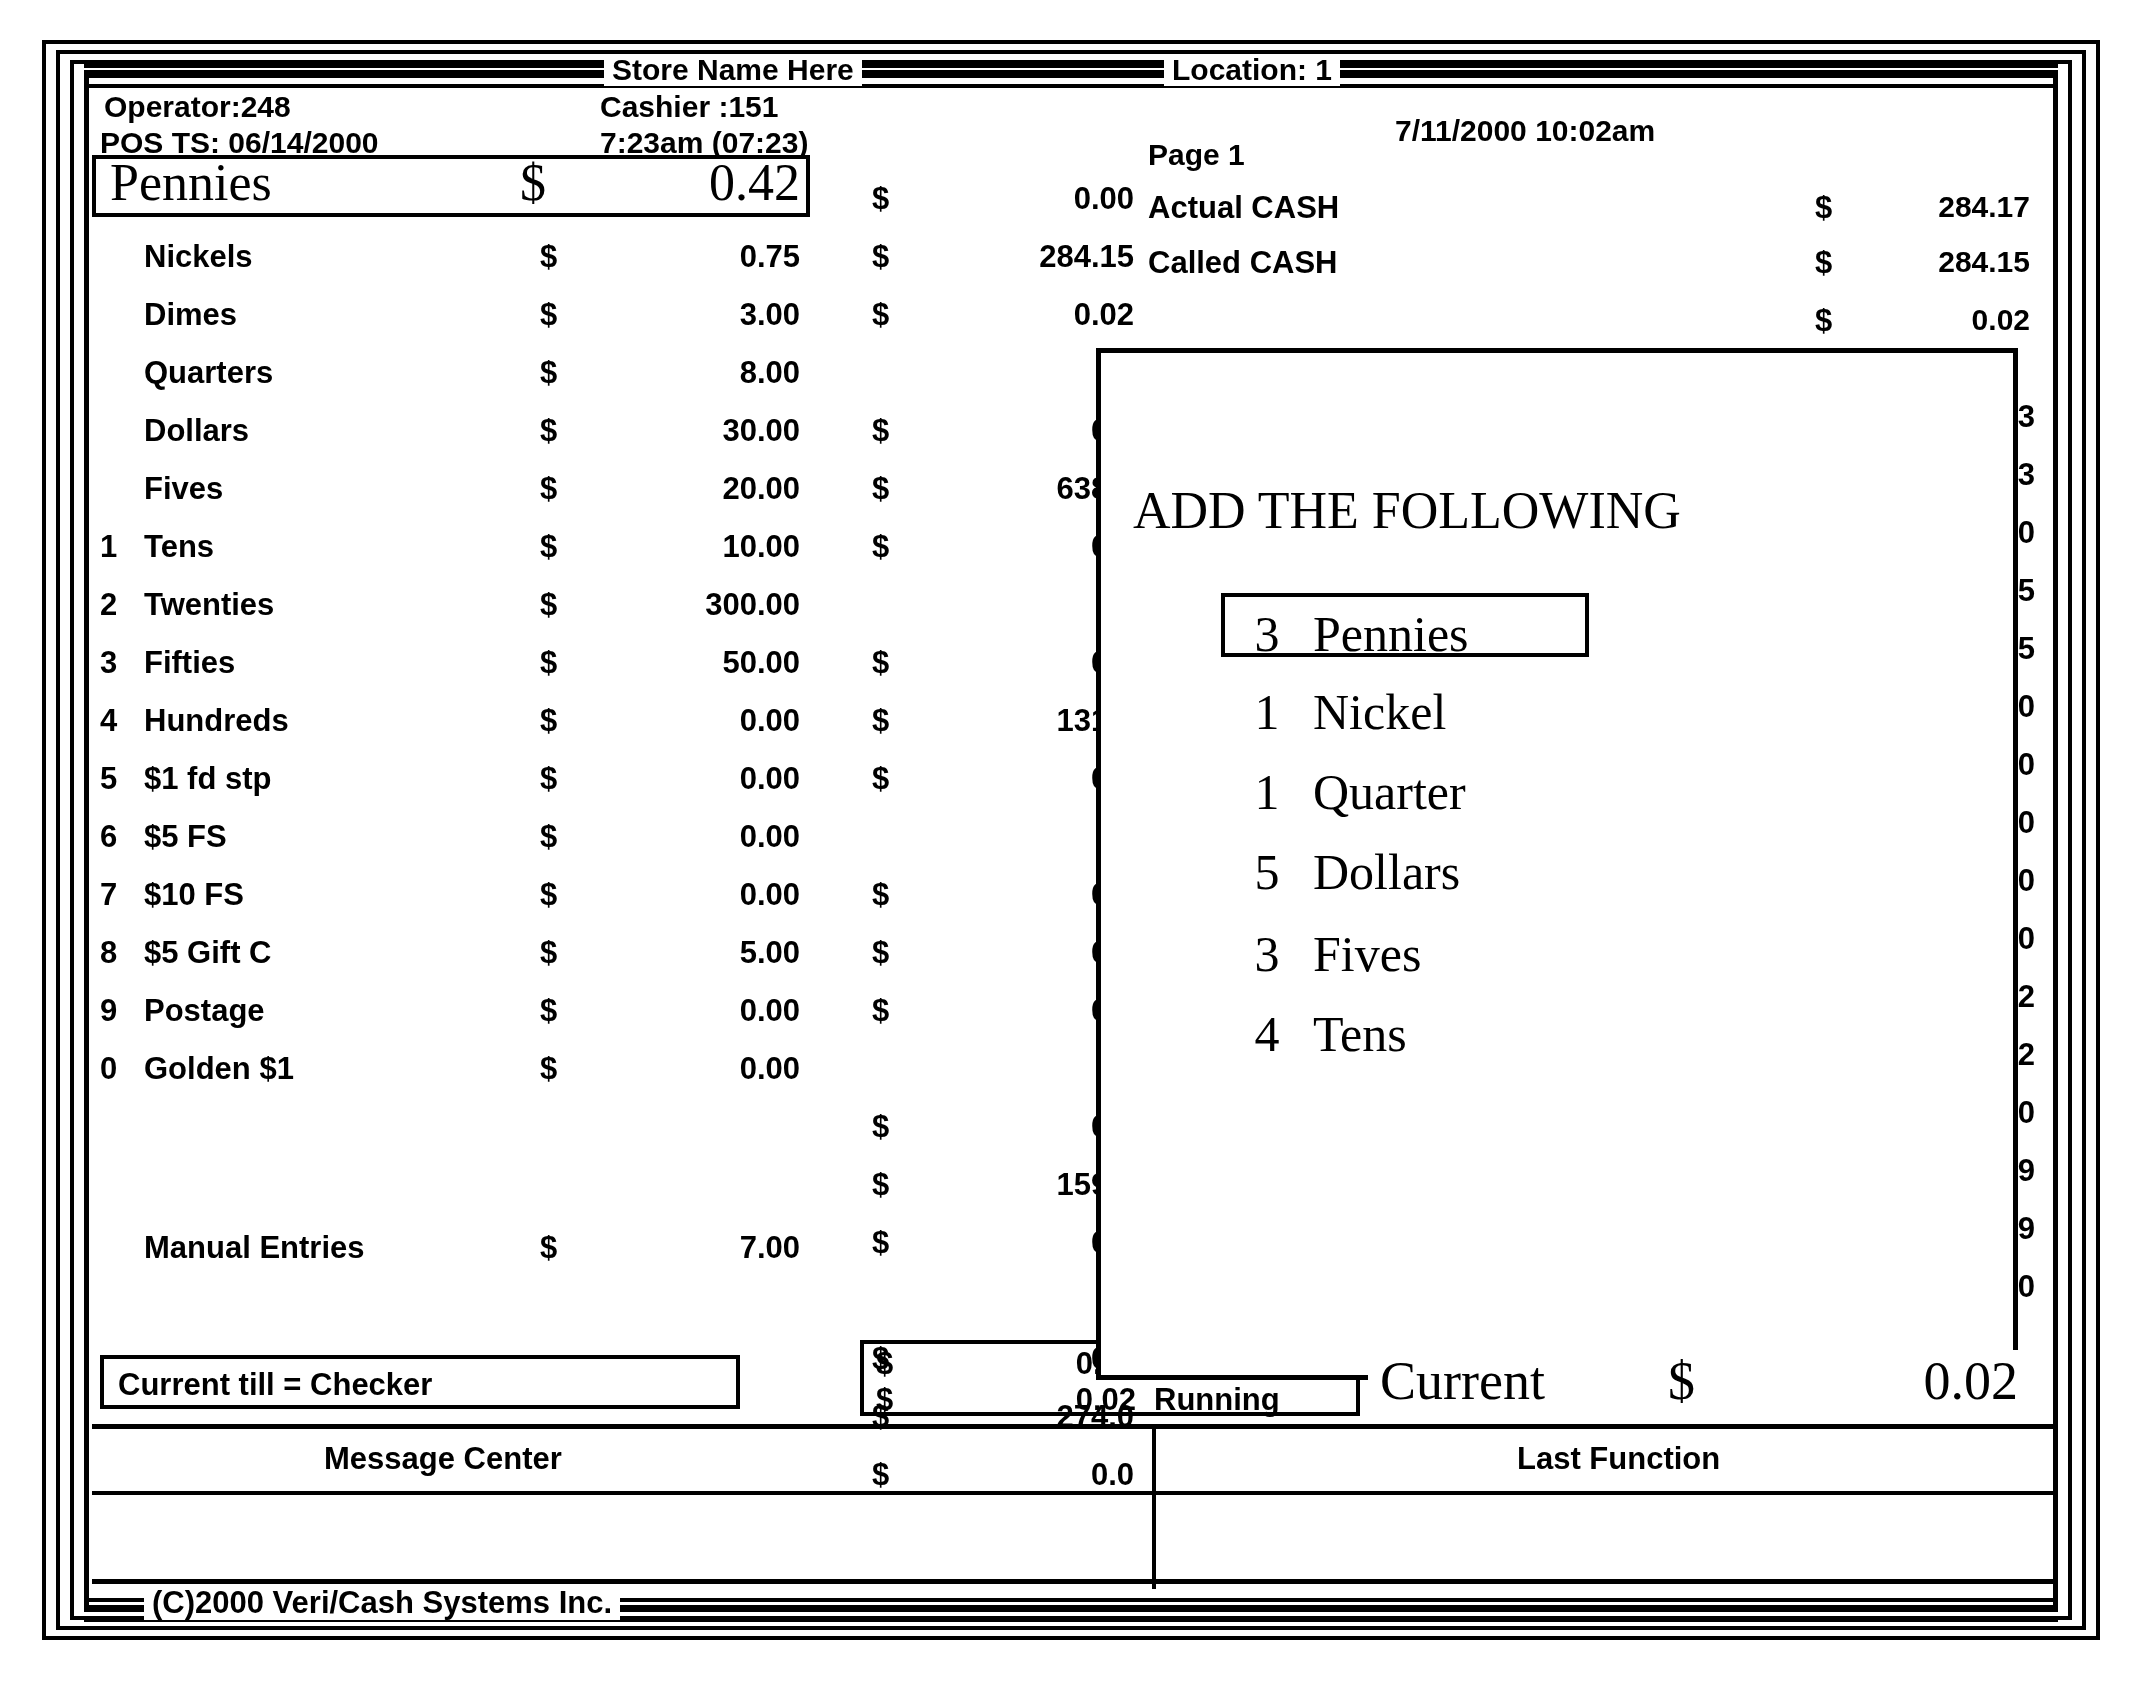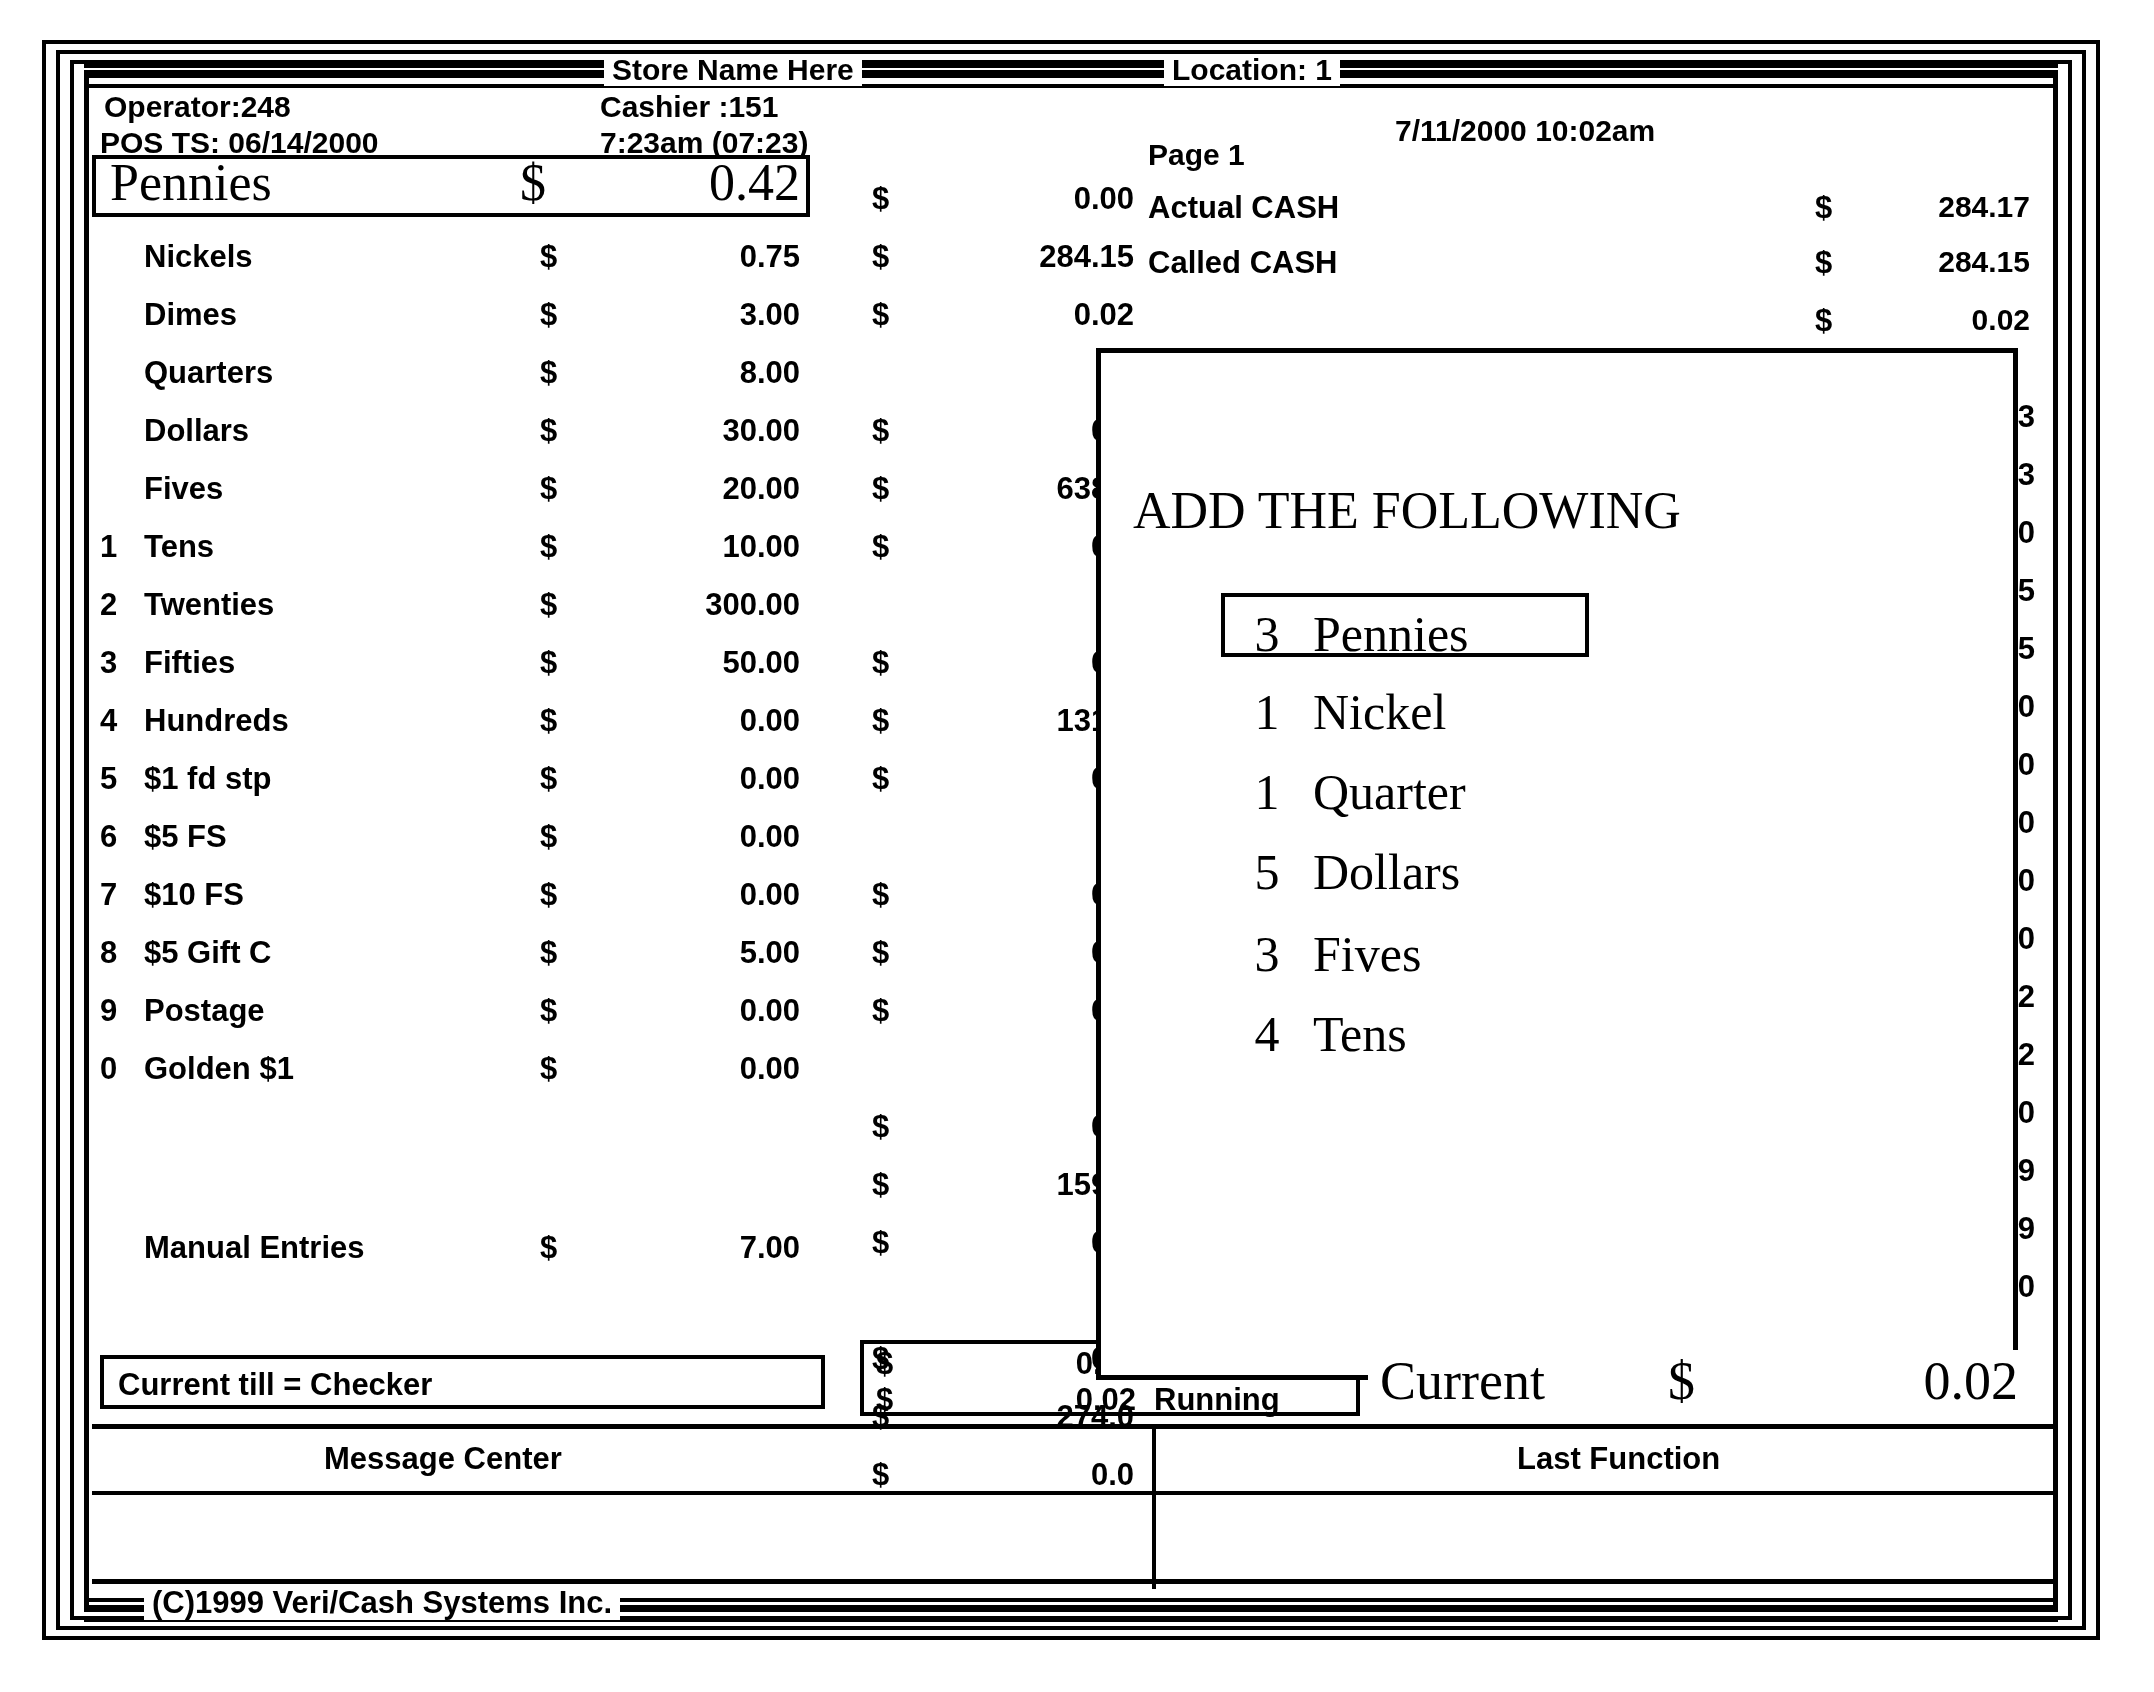--- a/index.html
+++ b/index.html
@@ -269,21 +269,21 @@
     height: 64px;
     border: 4px solid #000;
     box-sizing: border-box;
   }
 
   
   #current-till {
     position: absolute;
     left: 100px;
     top: 1355px;
-    width: 725px;
+    width: 640px;
     height: 54px;
     border: 4px solid #000;
     box-sizing: border-box;
   }
   #current-till span {
     position: absolute;
     left: 14px;
     top: 8px;
     font-weight: bold;
     font-size: 31px;
@@ -667,16 +667,16 @@
     <div id="pane-headrule"></div>
     <div id="pane-divider"></div>
     <div class="pane-title" id="msg-title">Message Center</div>
     <div class="pane-title" id="func-title">Last  Function</div>
   </div>
 
   <div id="footer">
     <div class="rule" style="left:0px; top:2px;  width:1974px;"></div>
     <div class="rule" style="left:0px; top:12px; width:1974px;"></div>
     <div class="rule" style="left:0px; top:22px; width:1974px;"></div>
-    <div id="footer-text">(C)1999 Veri/Cash Systems Inc.</div>
+    <div id="footer-text">(C)2000 Veri/Cash Systems Inc.</div>
   </div>
 
 </div>
 
 </body></html>

